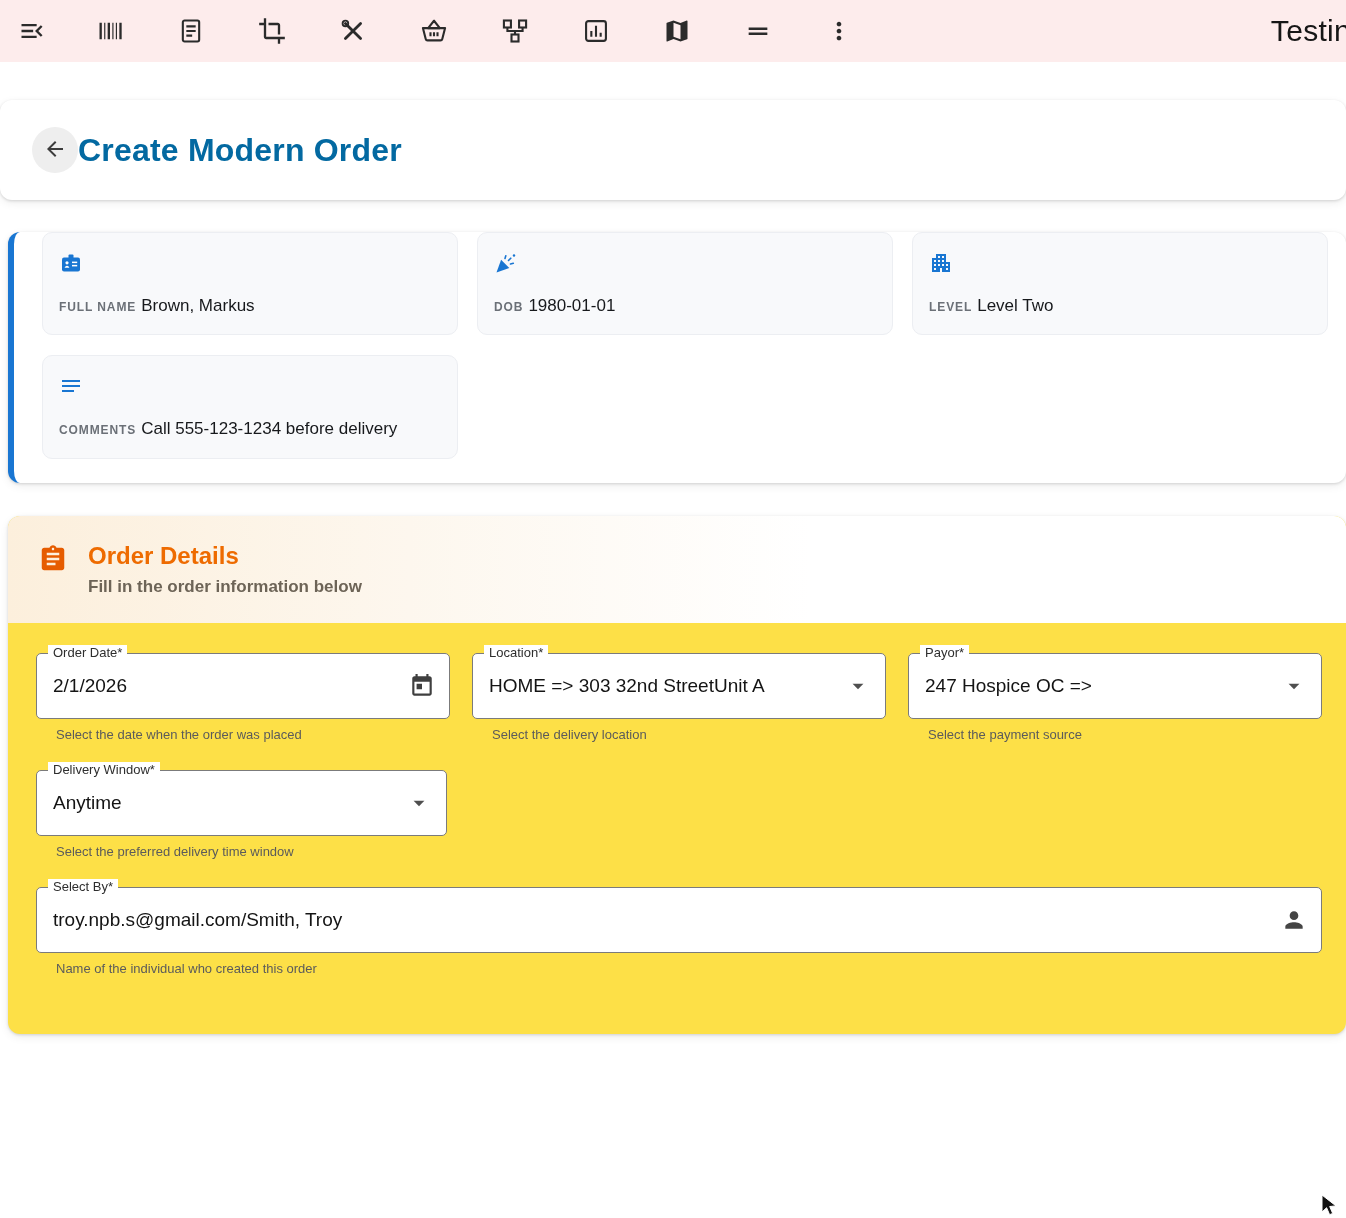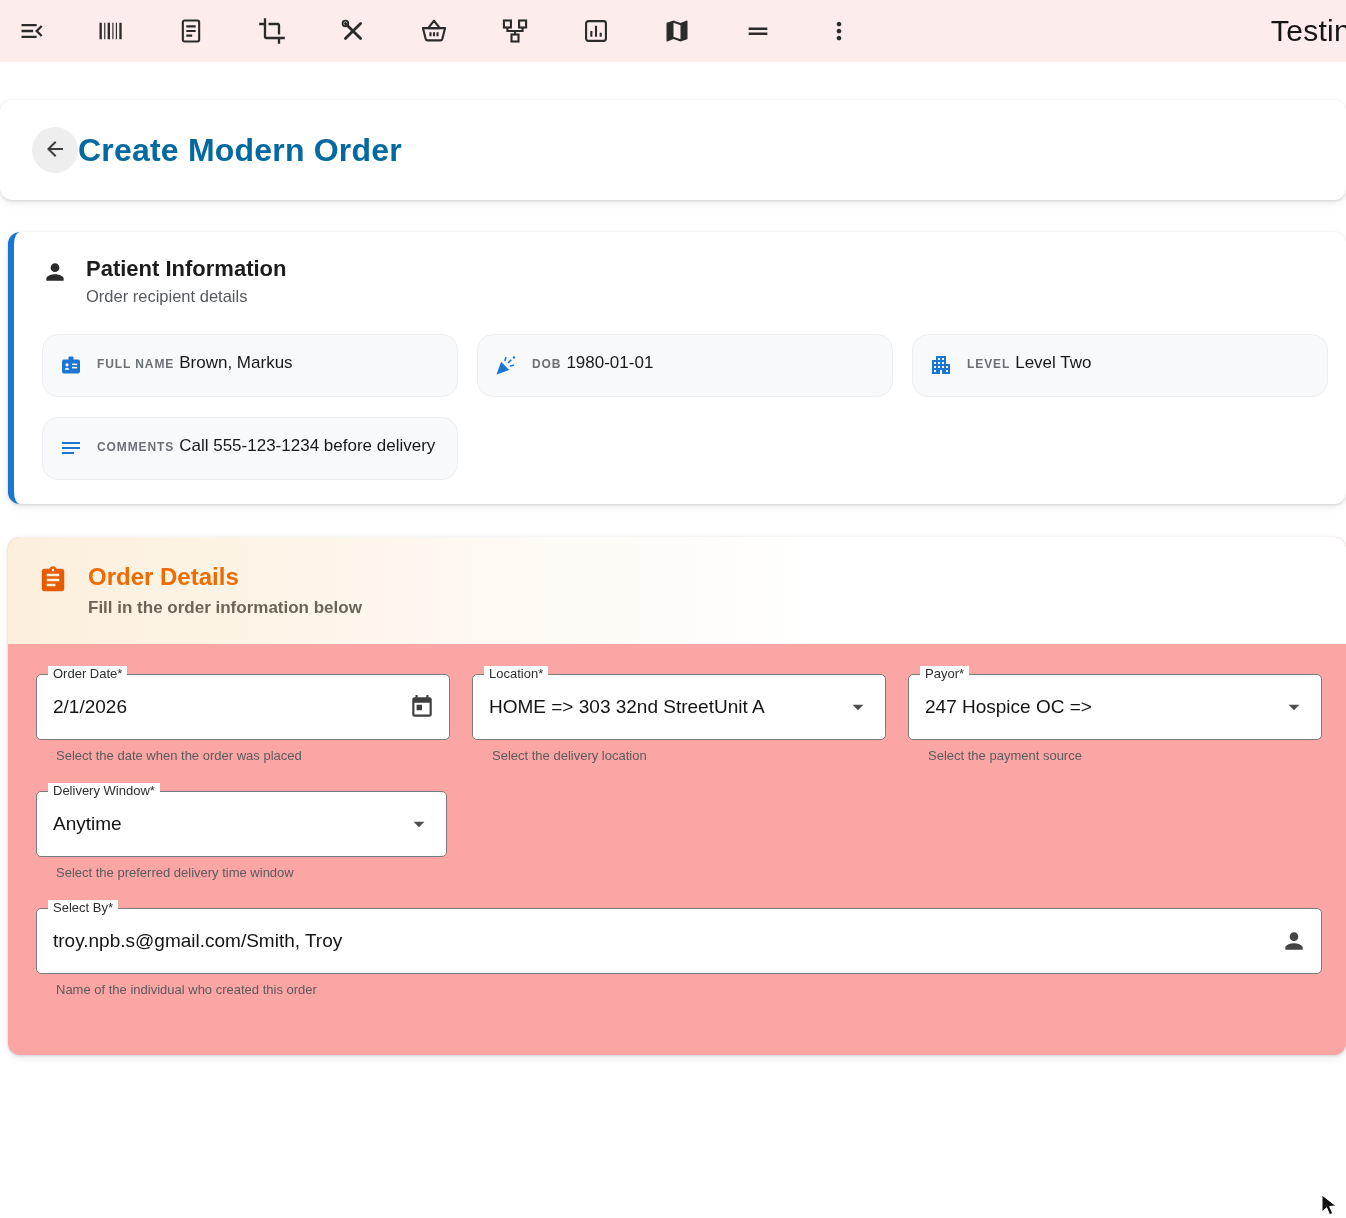--- a/index.html
+++ b/index.html
@@ -27,30 +27,30 @@
   
   .patient-card { margin:32px 0 0 8px; background:#fff; border-left:6px solid #1976d2;
     border-radius:12px; box-shadow:0 1px 3px rgba(0,0,0,.14), 0 3px 10px rgba(0,0,0,.07);
     padding-bottom:24px; }
   .card-head { display:flex; align-items:flex-start; gap:18px; padding:24px 28px 28px 28px; }
   .card-head .head-icon { flex:none; margin-top:3px; }
   .card-title { font-size:22px; font-weight:700; color:#1c1c1c; }
   .card-sub { font-size:16.5px; color:#565a5f; margin-top:5px; }
 
   .chip-grid { display:grid; grid-template-columns:repeat(3,1fr); gap:20px 19px; padding:0 18px 0 28px; }
-  .chip { background:#f8f9fb; border:1px solid #eceef2; border-radius:16px;
-    padding:15px 16px; display:flex; align-items:flex-start; gap:14px; min-height:56px; }
+  .chip { background:#f8f9fb; border:1px solid #eceef2; border-radius:10px;
+    padding:15px 16px; display:flex; align-items:flex-start; gap:14px; min-height:56px;flex-direction:column; }
   .chip svg { flex:none; margin-top:3px; }
   .chip-text { line-height:1.55; }
   .chip-label { font-size:12px; font-weight:700; letter-spacing:.9px; color:#6b7077; margin-right:5px; }
   .chip-value { font-size:17px; color:#17191c; }
   .chip-comments { grid-column:1; }
 
   
-  .order-card { margin:33px 0 12px 8px; background:#fca5a5; border-radius:12px; overflow:hidden;
+  .order-card { margin:33px 0 12px 8px; background:#fde047; border-radius:12px; overflow:hidden;
     box-shadow:0 1px 3px rgba(0,0,0,.14), 0 3px 10px rgba(0,0,0,.07); }
   .order-head { background:linear-gradient(90deg,#fcefdc 0%,#fdf7ee 30%,#ffffff 60%);
     padding:26px 28px 26px 30px; display:flex; align-items:flex-start; gap:20px; }
   .order-head .head-icon { flex:none; margin-top:2px; }
   .order-title { font-size:24px; font-weight:700; color:#ee6b00; }
   .order-sub { font-size:17px; font-weight:700; color:#6d6457; margin-top:7px; }
 
   .form { padding:30px 24px 24px 28px; }
   .grid3 { display:grid; grid-template-columns:repeat(3,1fr); column-gap:22px; }
   .fgroup { margin-bottom:28px; }
@@ -181,29 +181,20 @@
 <div class="header-card">
   <button class="back-btn">
     <span><svg width="24" height="24" viewBox="0 0 24 24">
           <path fill="#3c3c3c" d="M20 11H7.83l5.59-5.59L12 4l-8 8 8 8 1.41-1.41L7.83 13H20v-2z"></path>
         </svg></span>
   </button>
   <h1 class="page-title">Create Modern Order</h1>
 </div>
 
 <div class="patient-card">
-  <div class="card-head">
-    <span class="head-icon"><svg width="26" height="26" viewBox="0 0 24 24">
-          <path fill="#2a2a2a" d="M12 12c2.21 0 4-1.79 4-4s-1.79-4-4-4-4 1.79-4 4 1.79 4 4 4zm0 2c-2.67 0-8 1.34-8 4v2h16v-2c0-2.66-5.33-4-8-4z"></path>
-        </svg></span>
-    <div>
-      <div class="card-title">Patient Information</div>
-      <div class="card-sub">Order recipient details</div>
-    </div>
-  </div>
   <div class="chip-grid">
     <div class="chip">
       <span><svg width="24" height="24" viewBox="0 0 24 24">
             <g fill="#1976d2">
               <rect x="3" y="6.5" width="18" height="14" rx="2"></rect>
               <rect x="9.5" y="3.5" width="5" height="5" rx="1"></rect>
             </g>
             <g fill="#fff">
               <circle cx="8" cy="11.8" r="1.6"></circle>
               <path d="M5.6 16.8c.5-1.4 1.4-2.1 2.4-2.1s1.9.7 2.4 2.1z"></path>

